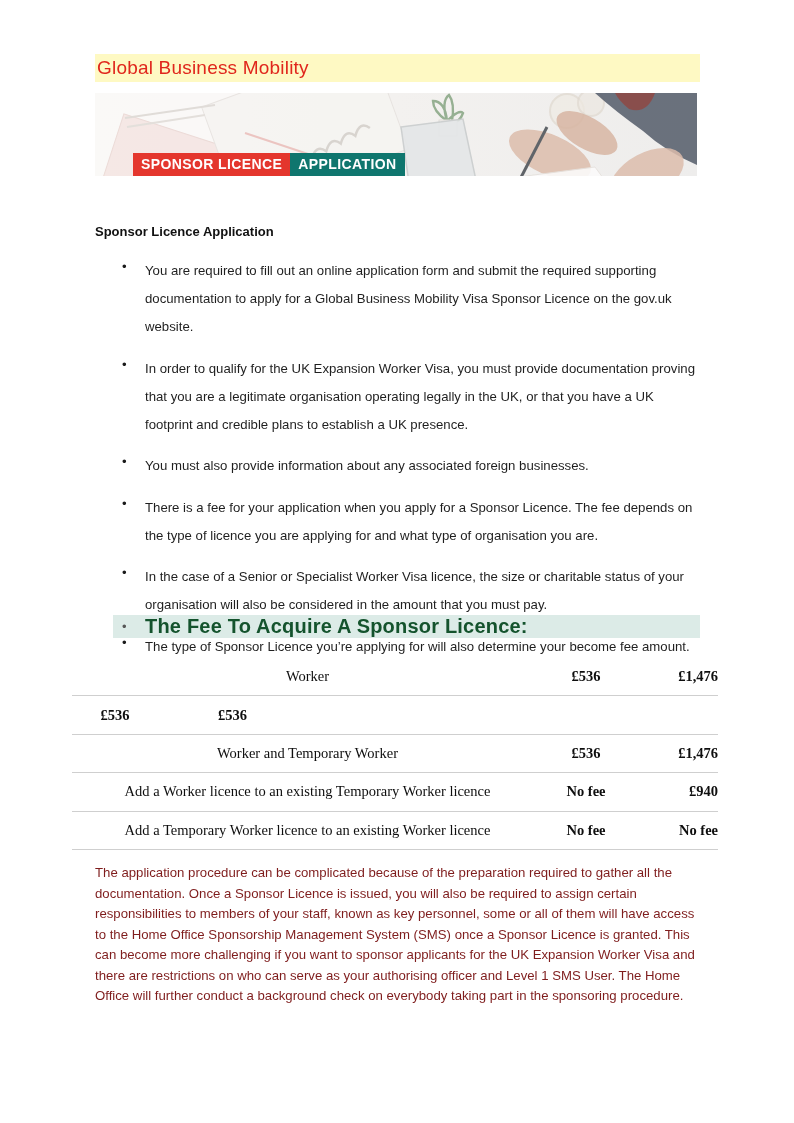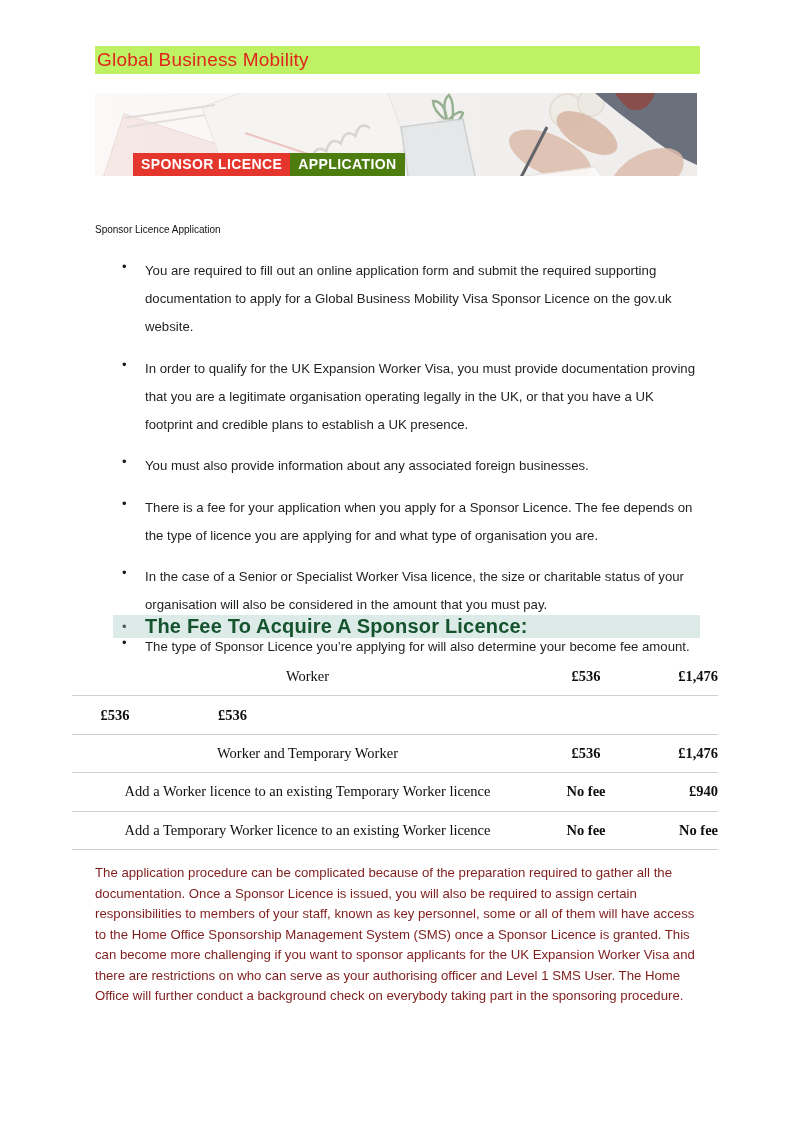--- a/index.html
+++ b/index.html
@@ -10,23 +10,23 @@
     height: 1123px;
     background: #ffffff;
     font-family: "Liberation Sans", sans-serif;
     color: #1a1a1a;
     overflow: hidden;
   }
 
   
   .title-bar {
     position: absolute;
-    left: 95px; top: 46px;
+    left: 95px; top: 54px;
     width: 605px; height: 28px;
-    background: #bef264;
+    background: #fef9c3;
     display: flex; align-items: center;
   }
   .title-bar .title-text {
     font-size: 19px;
     color: #e0261c;
     padding-left: 2px;
     letter-spacing: 0.2px;
   }
 
   
@@ -43,29 +43,29 @@
     height: 23px;
     display: flex;
     font-weight: bold;
     font-size: 14px;
     letter-spacing: 0.4px;
     color: #ffffff;
     line-height: 23px;
     white-space: nowrap;
   }
   .banner-label .lbl-left  { background: #e4362d; padding: 0 8px; }
-  .banner-label .lbl-right { background: #4d7c0f; padding: 0 8px; }
+  .banner-label .lbl-right { background: #0f766e; padding: 0 8px; }
   .banner-flag { position: absolute; left: 40px; top: 84px; width: 72px; height: 26px; }
 
   
   .doc-heading {
     position: absolute;
     left: 95px; top: 224px;
-    font-size: 10px;
-    font-weight: normal;
+    font-size: 13px;
+    font-weight: bold;
     color: #111111;
   }
 
   
   .bullets {
     position: absolute;
     left: 95px; top: 257px;
     width: 610px;
   }
   .bullet-item { display: flex; margin-bottom: 13.5px; }

